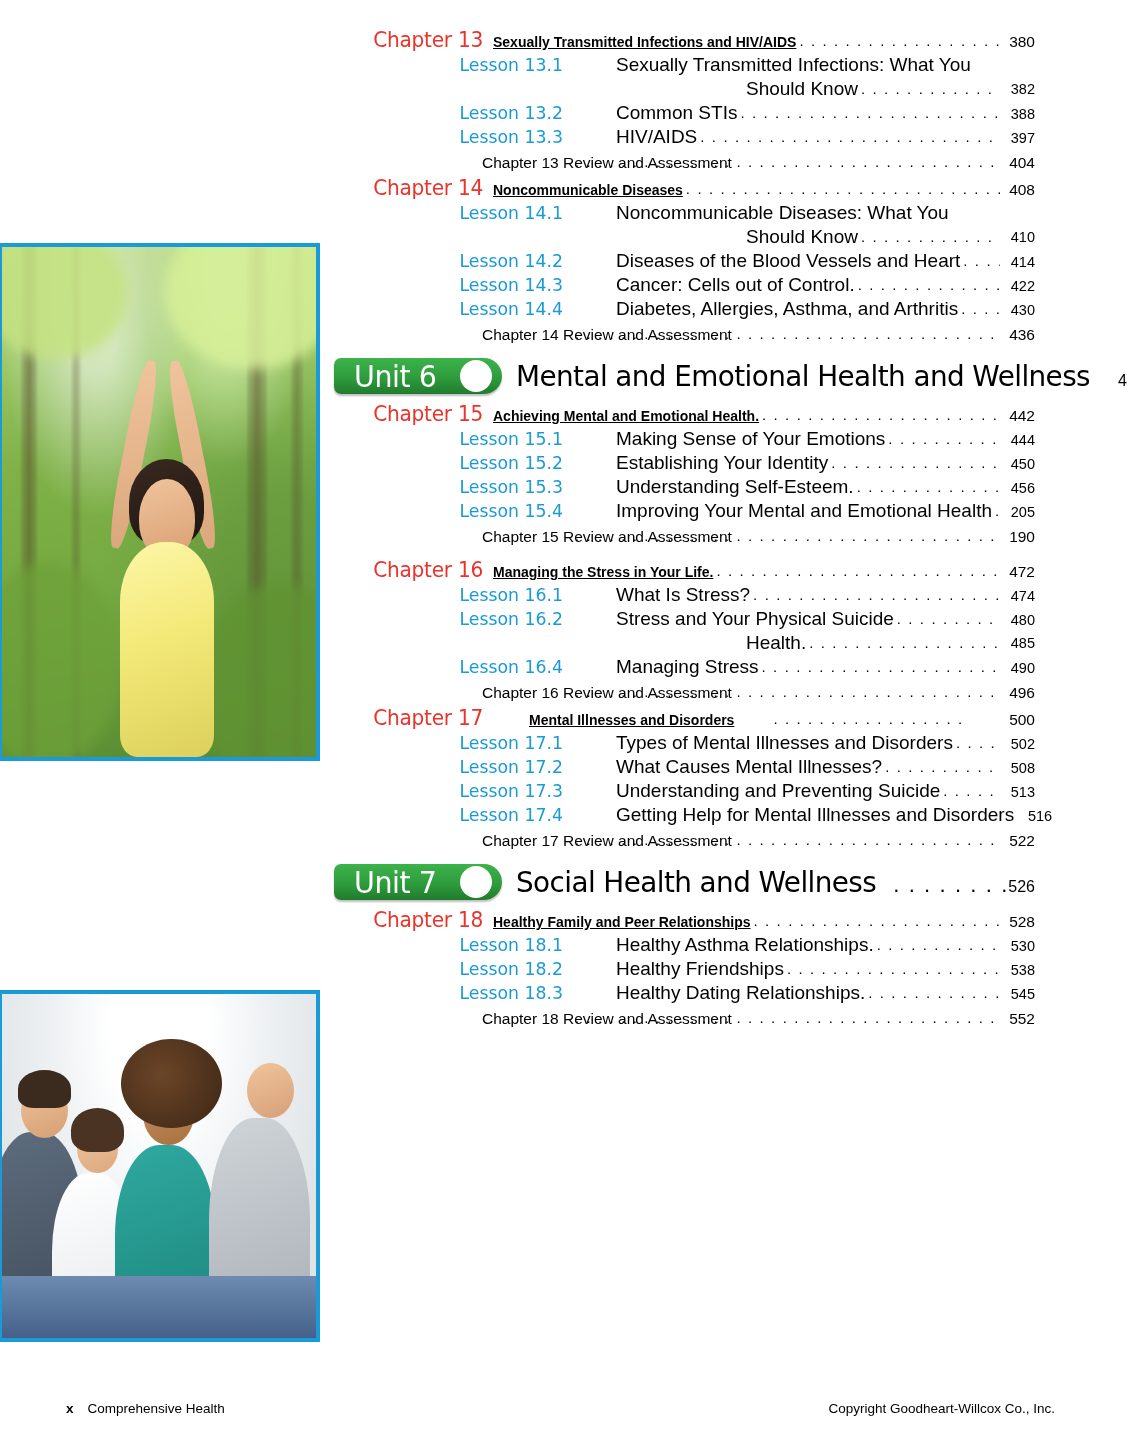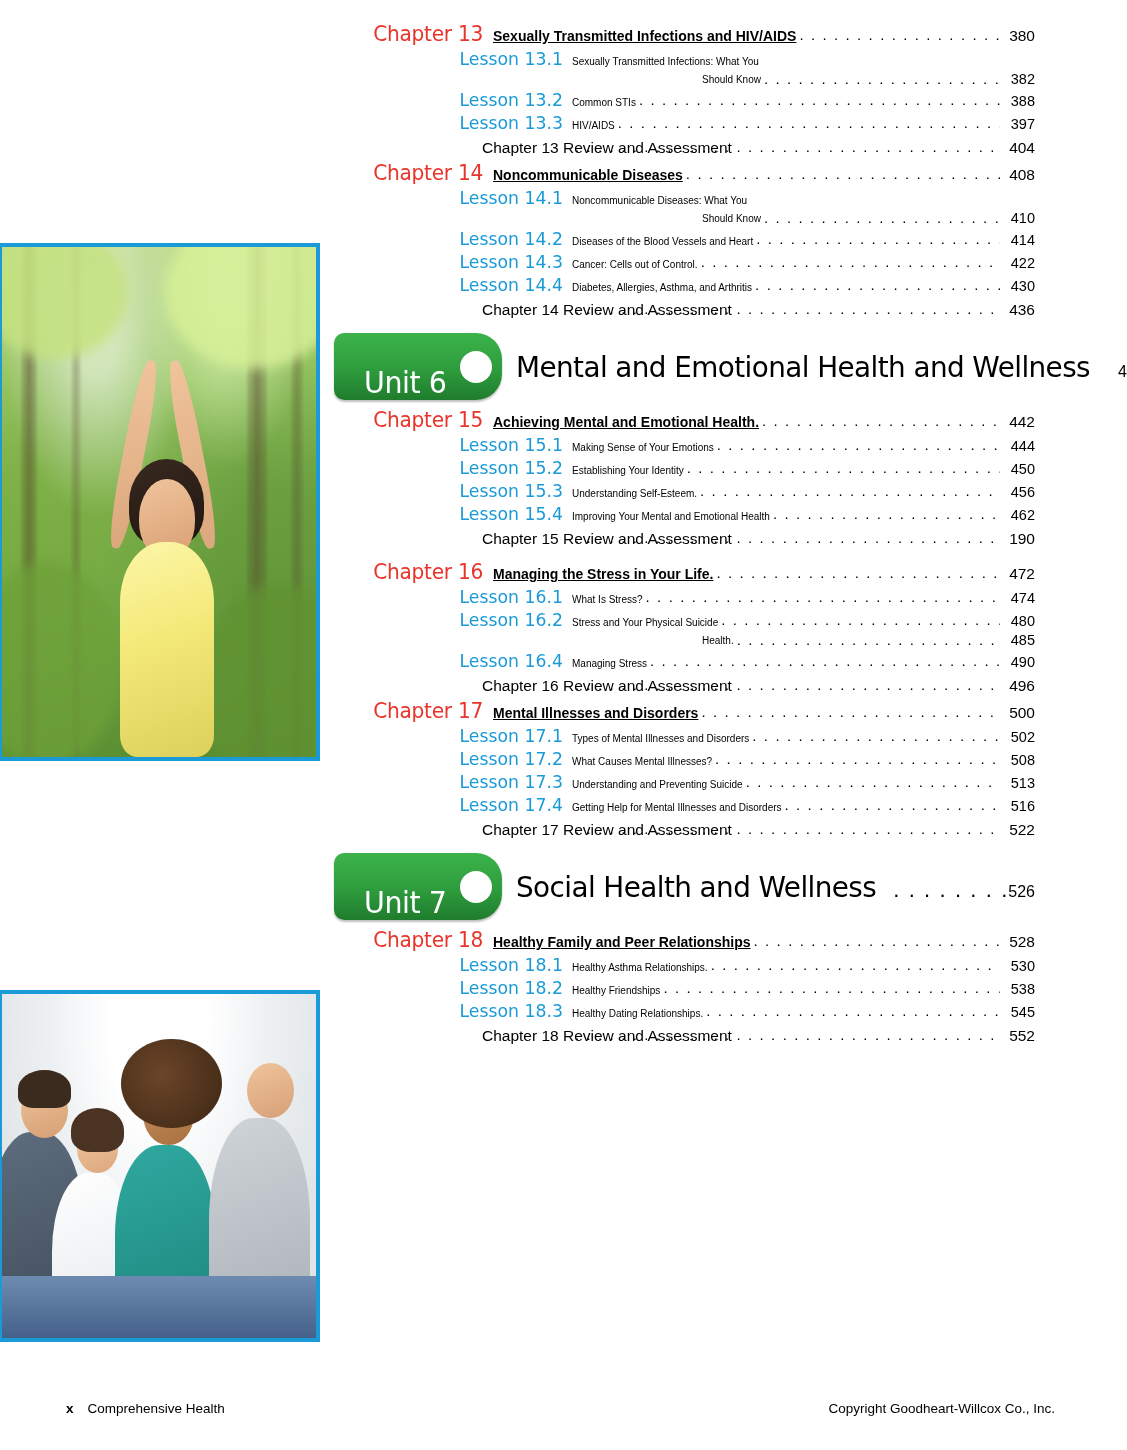--- a/index.html
+++ b/index.html
@@ -77,21 +77,21 @@
   .group {
     background:
       radial-gradient(ellipse at 50% 8%, #ffffff 0 22%, #eef1f3 48%, #dfe4e7 80%);
   }
   .person { position: absolute; border-radius: 44% 44% 14% 14%; }
   .p-head { position: absolute; border-radius: 50%; }
 
   
   .toc {
     position: absolute;
-    left: 355px; top: 22px; width: 680px;
+    left: 355px; top: 28px; width: 680px;
   }
   .row {
     display: flex;
     align-items: baseline;
     width: 100%;
     margin-bottom: 2px;
   }
   .lbl-chapter {
     font-family: "DejaVu Sans", sans-serif;
     color: #e8342a;
@@ -127,21 +127,21 @@
     flex: 0 0 208px;
     margin-right: 9px;
     padding-left: 127px;
   }
 
   .title {
     font-size: 15.5px;
     white-space: nowrap;
   }
   .title.bold { font-weight: bold; font-size: 14px; text-decoration: underline; }
-  .title.plain { font-size: 10px; }
+  .title.plain { font-size: 19px; margin-left: 44px; }
 
   .dots {
     flex: 1 1 auto;
     overflow: hidden;
     white-space: nowrap;
     margin: 0 1px 0 3px;
     font-size: 15px;
     line-height: 1;
     position: relative;
     top: -1px;
@@ -169,29 +169,29 @@
   .unit-row {
     display: flex;
     align-items: center;
     margin: 14px 0 8px 0;
     position: relative;
   }
   .unit-tab {
     position: relative;
     flex: 0 0 auto;
     margin-left: -21px;
-    height: 67px;
+    height: 36px;
     width: 168px;
     background: linear-gradient(180deg, #3cb34a 0%, #2e9c3d 55%, #1f7c2d 100%);
     border-radius: 10px 26px 26px 10px;
     box-shadow: 0 2px 2px rgba(0,0,0,.25);
     display: flex;
     align-items: flex-end;
     justify-content: flex-start;
-    padding-left: 30px;
+    padding-left: 20px;
     color: #fff;
   }
   .unit-tab::after {
     content: "";
     position: absolute;
     right: 10px; top: 50%;
     transform: translateY(-50%);
     width: 32px; height: 32px;
     background: #ffffff;
     border-radius: 50%;
@@ -394,21 +394,21 @@
   <div class="row">
     <span class="lbl-lesson">Lesson 15.3</span>
     <span class="title plain">Understanding Self-Esteem.</span>
     <span class="dots">. . . . . . . . . . . . . . . . . . . . . . . . . . . . . . . . . . . . . . . . . . . . . . . . . . . . . . . . . . . . . . . . . . .</span>
     <span class="pg plain">456</span>
   </div>
   <div class="row">
     <span class="lbl-lesson">Lesson 15.4</span>
     <span class="title plain">Improving Your Mental and Emotional Health</span>
     <span class="dots">. . . . . . . . . . . . . . . . . . . . . . . . . . . . . . . . . . . . . . . . . . . . . . . . . . . . . . . . . . . . . . . . . . .</span>
-    <span class="pg plain">462</span>
+    <span class="pg plain">205</span>
   </div>
   <div class="row" style="margin-top:6px;">
     <span class="lbl-review">Chapter 15  Review and Assessment</span>
     <span class="dots">. . . . . . . . . . . . . . . . . . . . . . . . . . . . . . . . . . . . . . . . . . . . . . . . . . . . . . . . . . . . . . . . . . .</span>
     <span class="pg">190</span>
   </div>
 
   <div class="row" style="margin-top:12px;">
     <span class="lbl-chapter">Chapter 16</span>
     <span class="title bold">Managing the Stress in Your Life.</span>
@@ -438,21 +438,21 @@
     <span class="title plain">Managing Stress</span>
     <span class="dots">. . . . . . . . . . . . . . . . . . . . . . . . . . . . . . . . . . . . . . . . . . . . . . . . . . . . . . . . . . . . . . . . . . .</span>
     <span class="pg plain">490</span>
   </div>
   <div class="row" style="margin-top:6px;">
     <span class="lbl-review">Chapter 16  Review and Assessment</span>
     <span class="dots">. . . . . . . . . . . . . . . . . . . . . . . . . . . . . . . . . . . . . . . . . . . . . . . . . . . . . . . . . . . . . . . . . . .</span>
     <span class="pg">496</span>
   </div>
 
-  <div class="row" style="margin-top:4px;">
+  <div class="row" style="margin-top:4px;gap:36px;">
     <span class="lbl-chapter">Chapter 17</span>
     <span class="title bold">Mental Illnesses and Disorders</span>
     <span class="dots">. . . . . . . . . . . . . . . . . . . . . . . . . . . . . . . . . . . . . . . . . . . . . . . . . . . . . . . . . . . . . . . . . . .</span>
     <span class="pg">500</span>
   </div>
   <div class="row">
     <span class="lbl-lesson">Lesson 17.1</span>
     <span class="title plain">Types of Mental Illnesses and Disorders</span>
     <span class="dots">. . . . . . . . . . . . . . . . . . . . . . . . . . . . . . . . . . . . . . . . . . . . . . . . . . . . . . . . . . . . . . . . . . .</span>
     <span class="pg plain">502</span>

